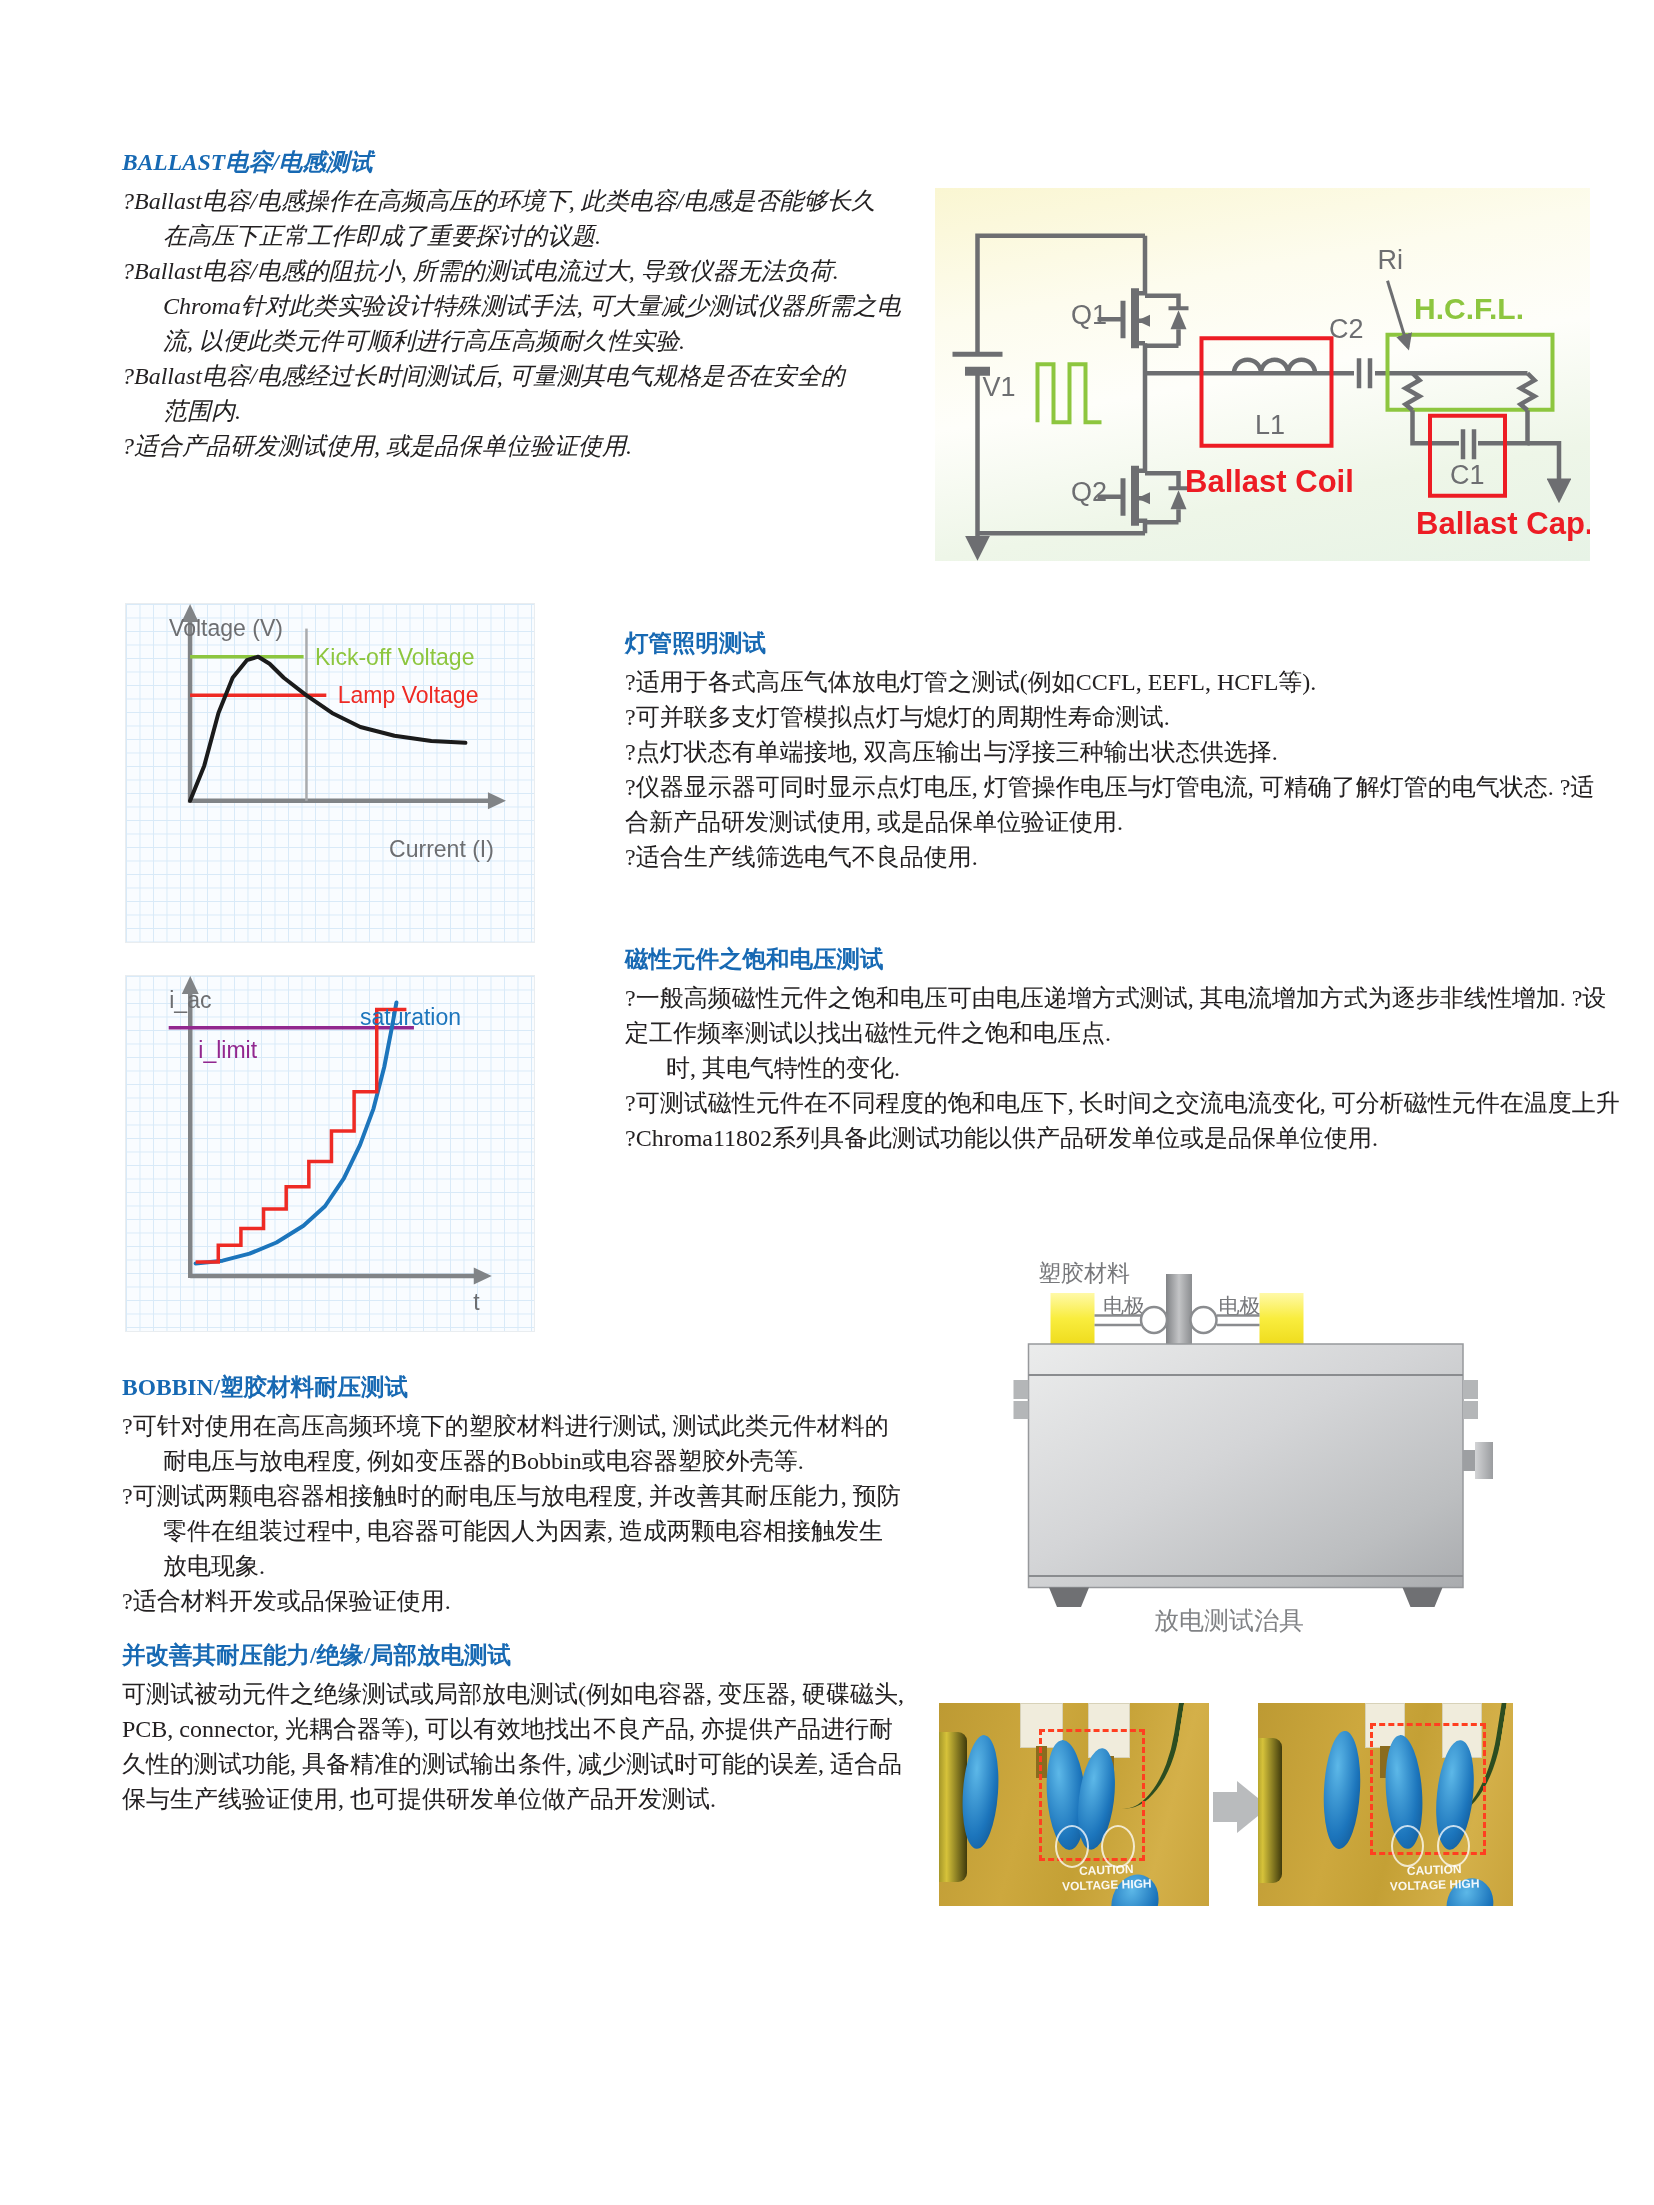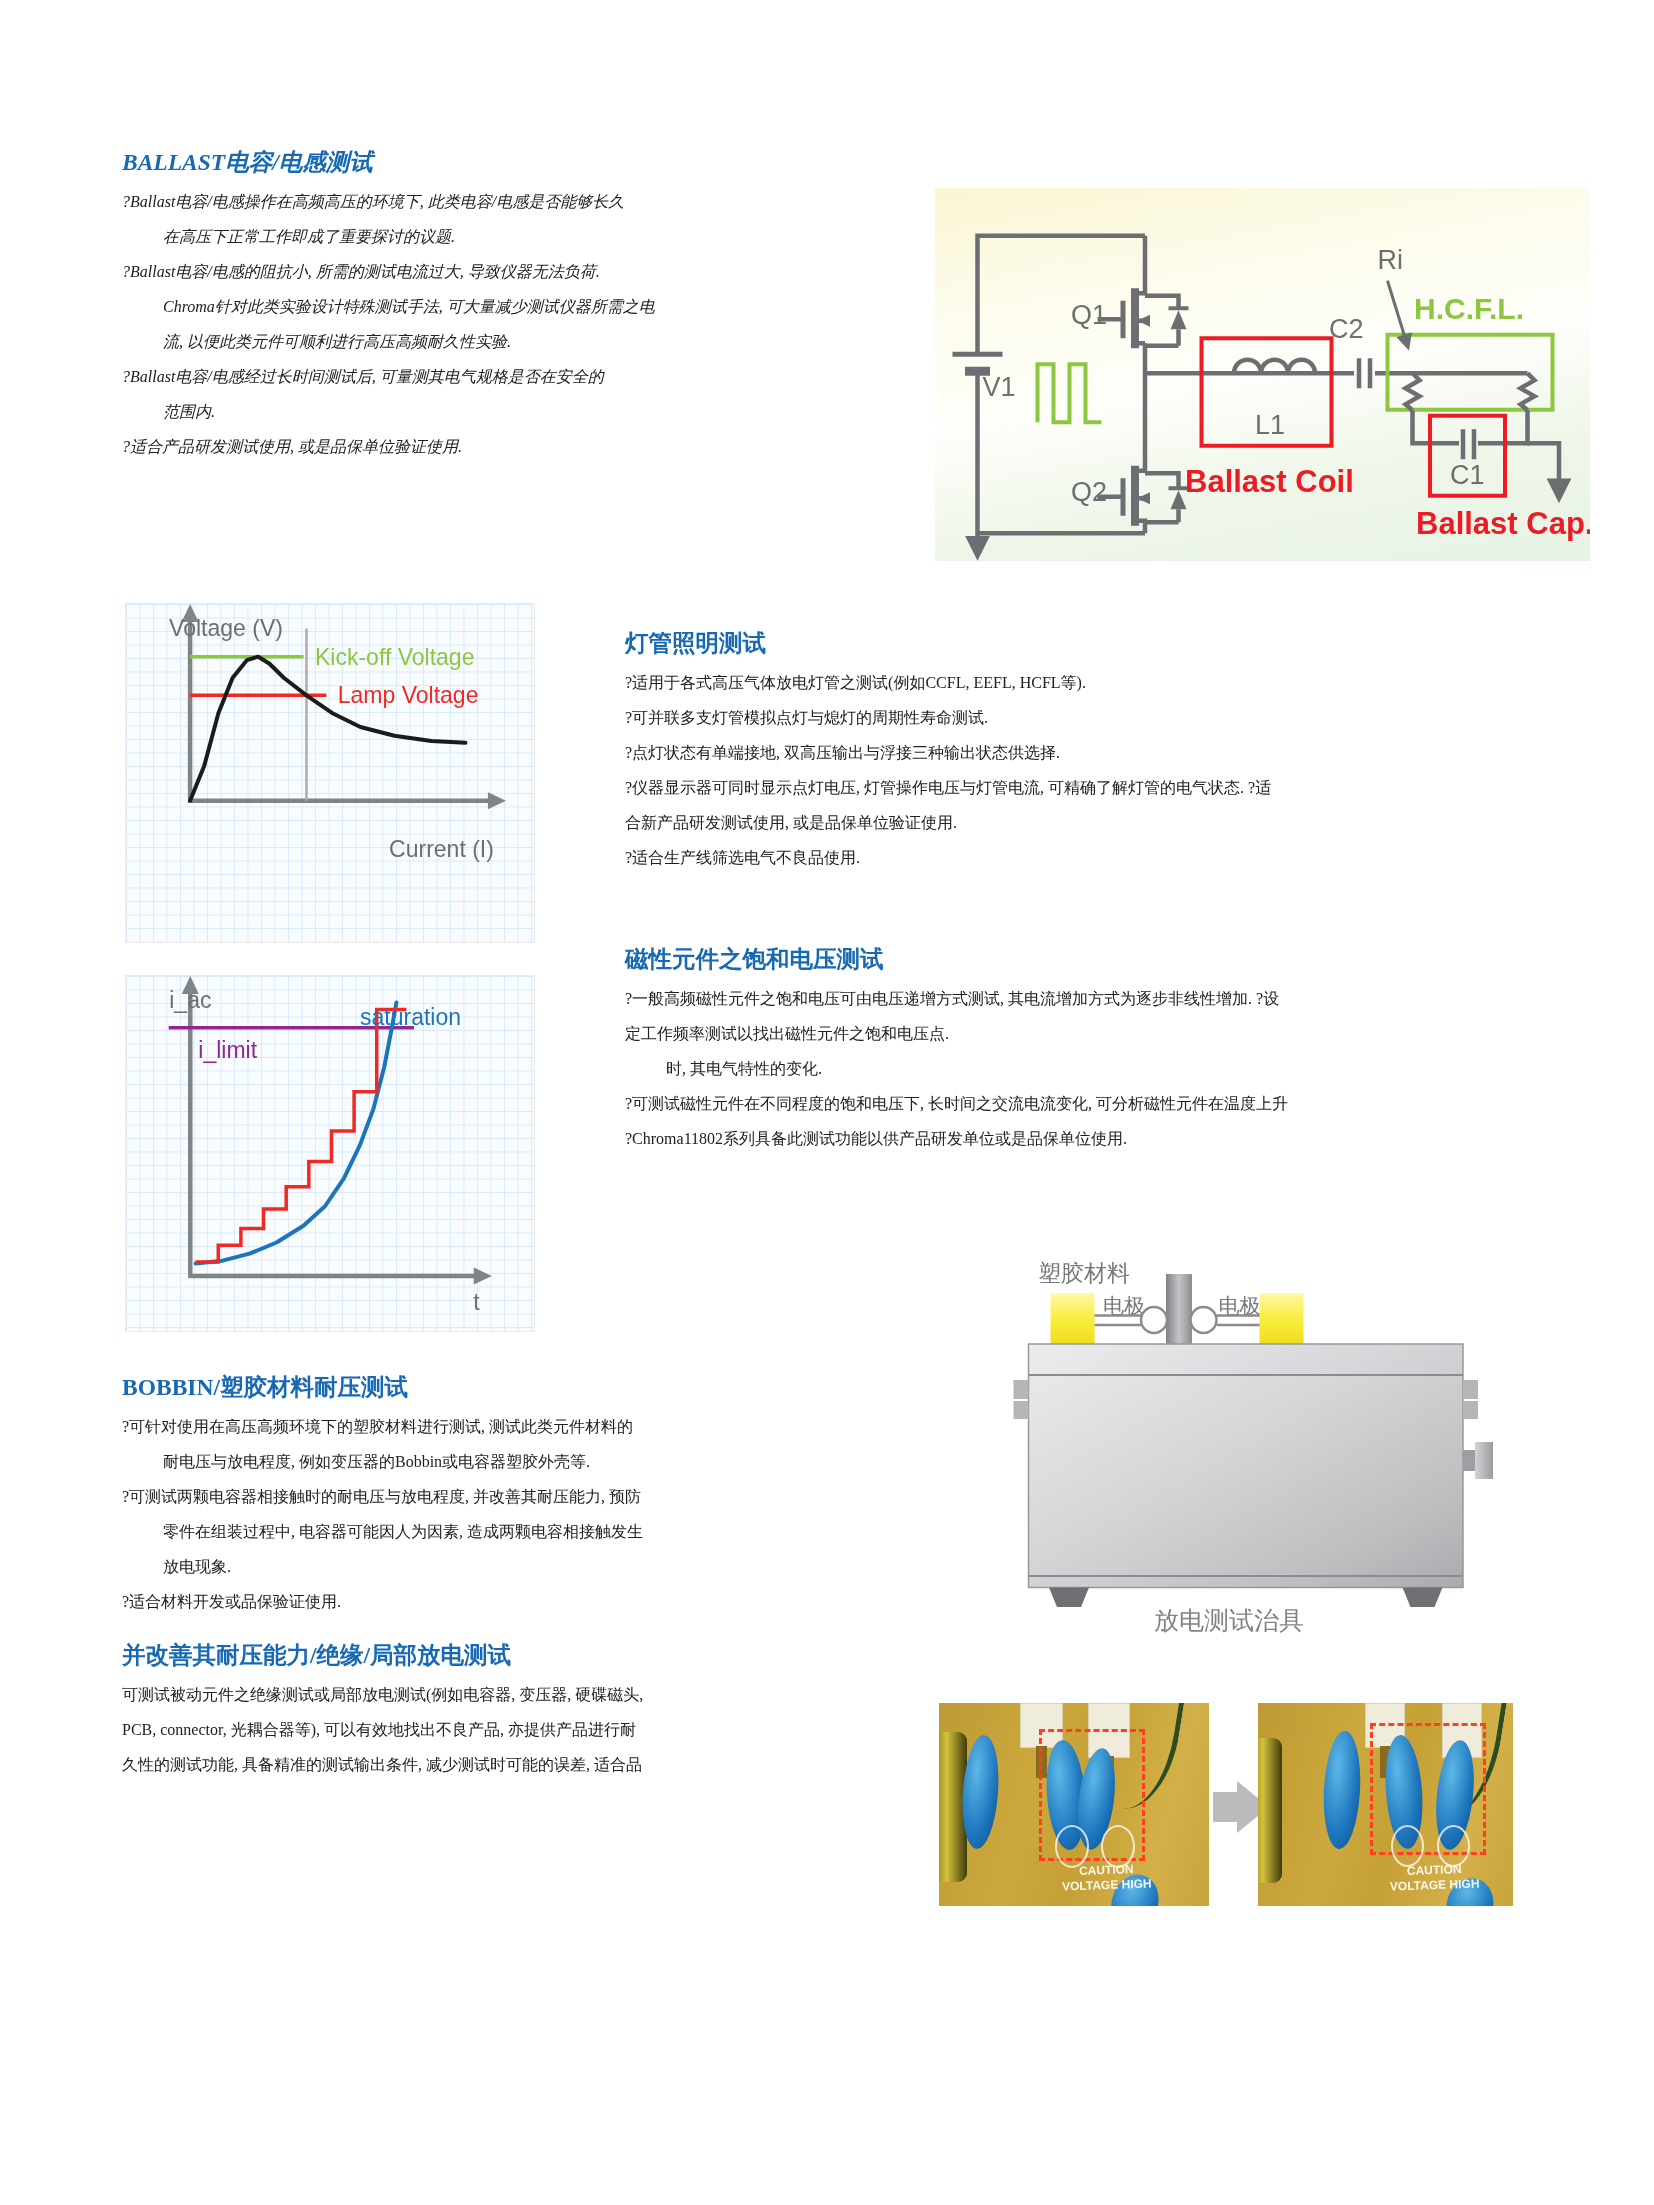--- a/index.html
+++ b/index.html
@@ -5,21 +5,21 @@
   html,body{margin:0;padding:0;}
   body{
     width:1654px;height:2205px;position:relative;background:#ffffff;
     font-family:"Liberation Serif","DejaVu Serif",serif;color:#232021;
   }
   .sec{position:absolute;}
   .sec h2{
     margin:0 0 7px 0;font-size:23.5px;line-height:29px;font-weight:bold;
     color:#1769b3;font-family:"Liberation Serif","DejaVu Serif",serif;white-space:nowrap;
   }
-  .bl{font-size:16px;line-height:35px;white-space:nowrap;}
+  .bl{font-size:24px;line-height:35px;white-space:nowrap;}
   .bl.ind{padding-left:41px;}
 
   
   .panel-circuit{
     position:absolute;left:935px;top:188px;width:655px;height:373px;
     background:linear-gradient(170deg,#faf6d2 0%,#fdfcee 28%,#fefefa 50%,#eef6e8 76%,#e7f3e6 100%);
   }
   .panel-circuit svg{position:absolute;left:0;top:0;}
   .w{stroke:#6d6e71;stroke-width:9;fill:none;}
   .cirl{font:54px "Liberation Sans","DejaVu Sans",sans-serif;fill:#6d6e71;}
@@ -257,20 +257,21 @@
         <div class="bl">?适合材料开发或品保验证使用.</div>
       </div>
   </section>
 
   <section class="sec" style="left:122px;top:1641px;">
     <h2>并改善其耐压能力/绝缘/局部放电测试</h2>
     <div>
         <div class="bl">可测试被动元件之绝缘测试或局部放电测试(例如电容器, 变压器, 硬碟磁头,</div>
         <div class="bl">PCB, connector, 光耦合器等), 可以有效地找出不良产品, 亦提供产品进行耐</div>
         <div class="bl">久性的测试功能, 具备精准的测试输出条件, 减少测试时可能的误差, 适合品</div>
+        <div class="bl">保与生产线验证使用, 也可提供研发单位做产品开发测试.</div>
       </div>
   </section>
 
   <div class="photo" style="left:939px;top:1703px;width:270px;height:203px;">
     <div class="tube" style="left:-9px;top:29px;width:37px;height:150px;"></div>
     <div class="conn" style="left:30%;width:15%;height:21%;"></div>
     <div class="conn" style="left:55%;width:15%;height:26%;"></div>
     <div class="pin" style="left:36%;top:21%;width:4%;height:16%;"></div>
     <div class="pin" style="left:61%;top:26%;width:4%;height:14%;"></div>
     <div class="wire" style="right:12%;top:-10px;width:22%;height:58%;transform:rotate(9deg);"></div>

